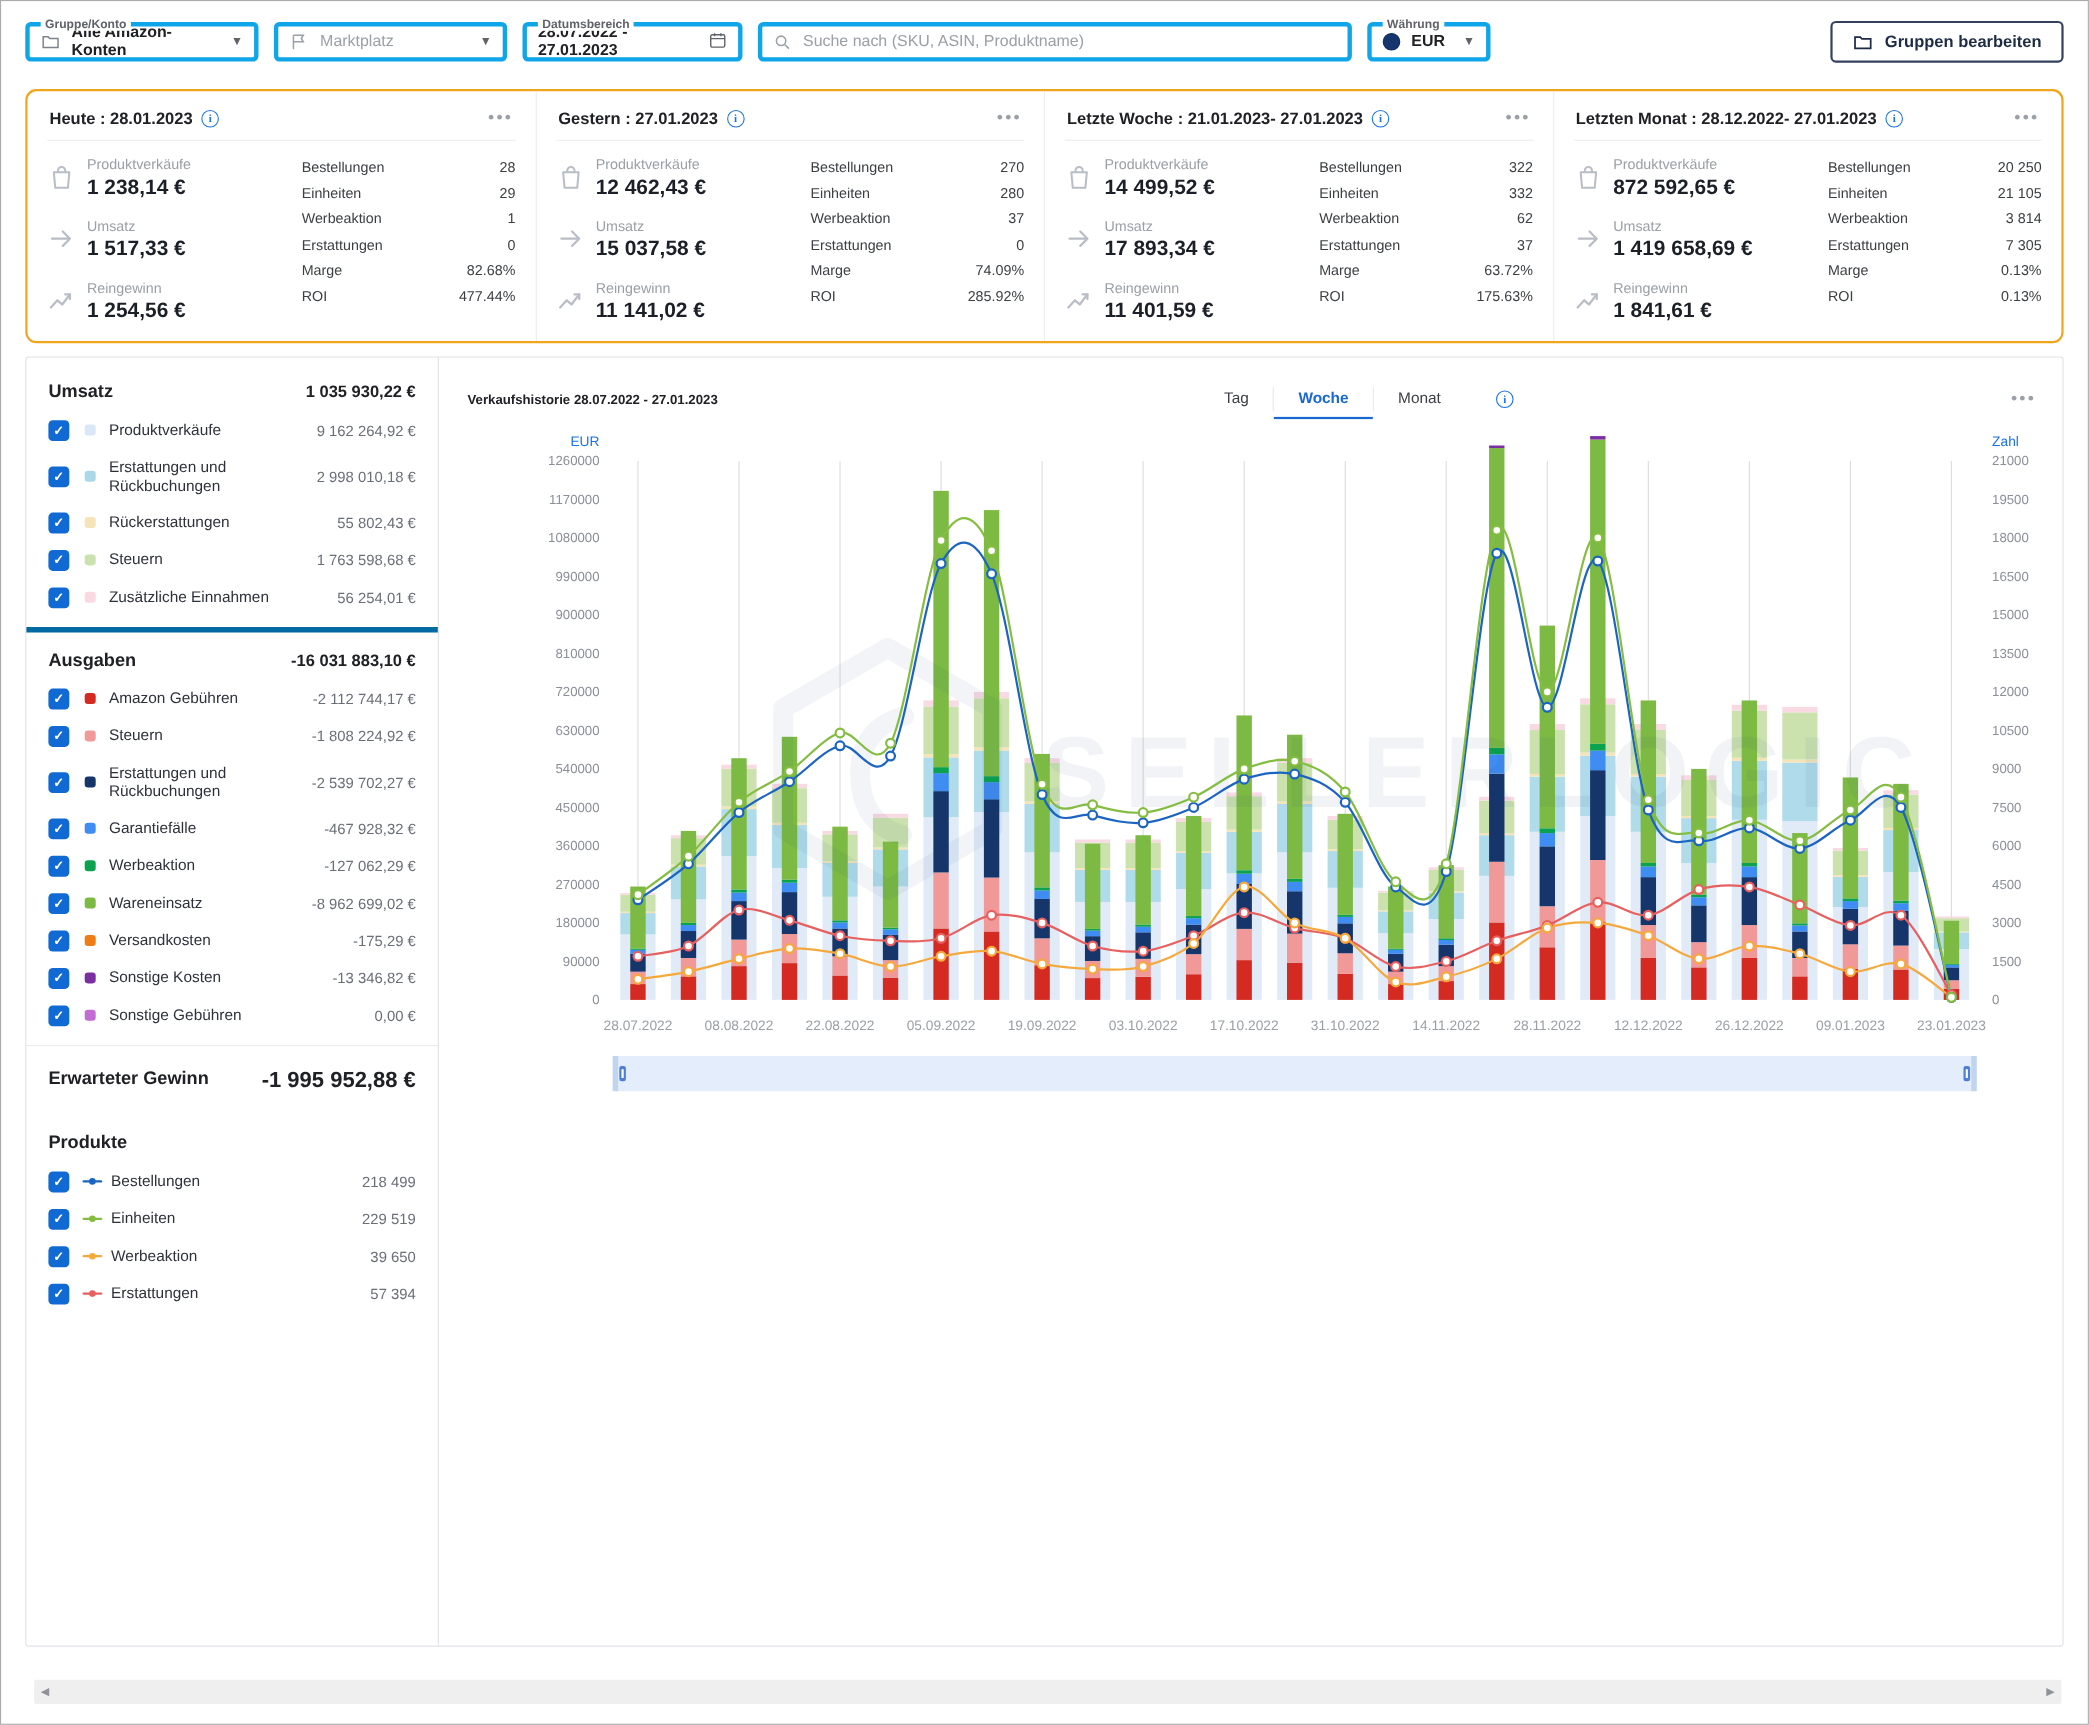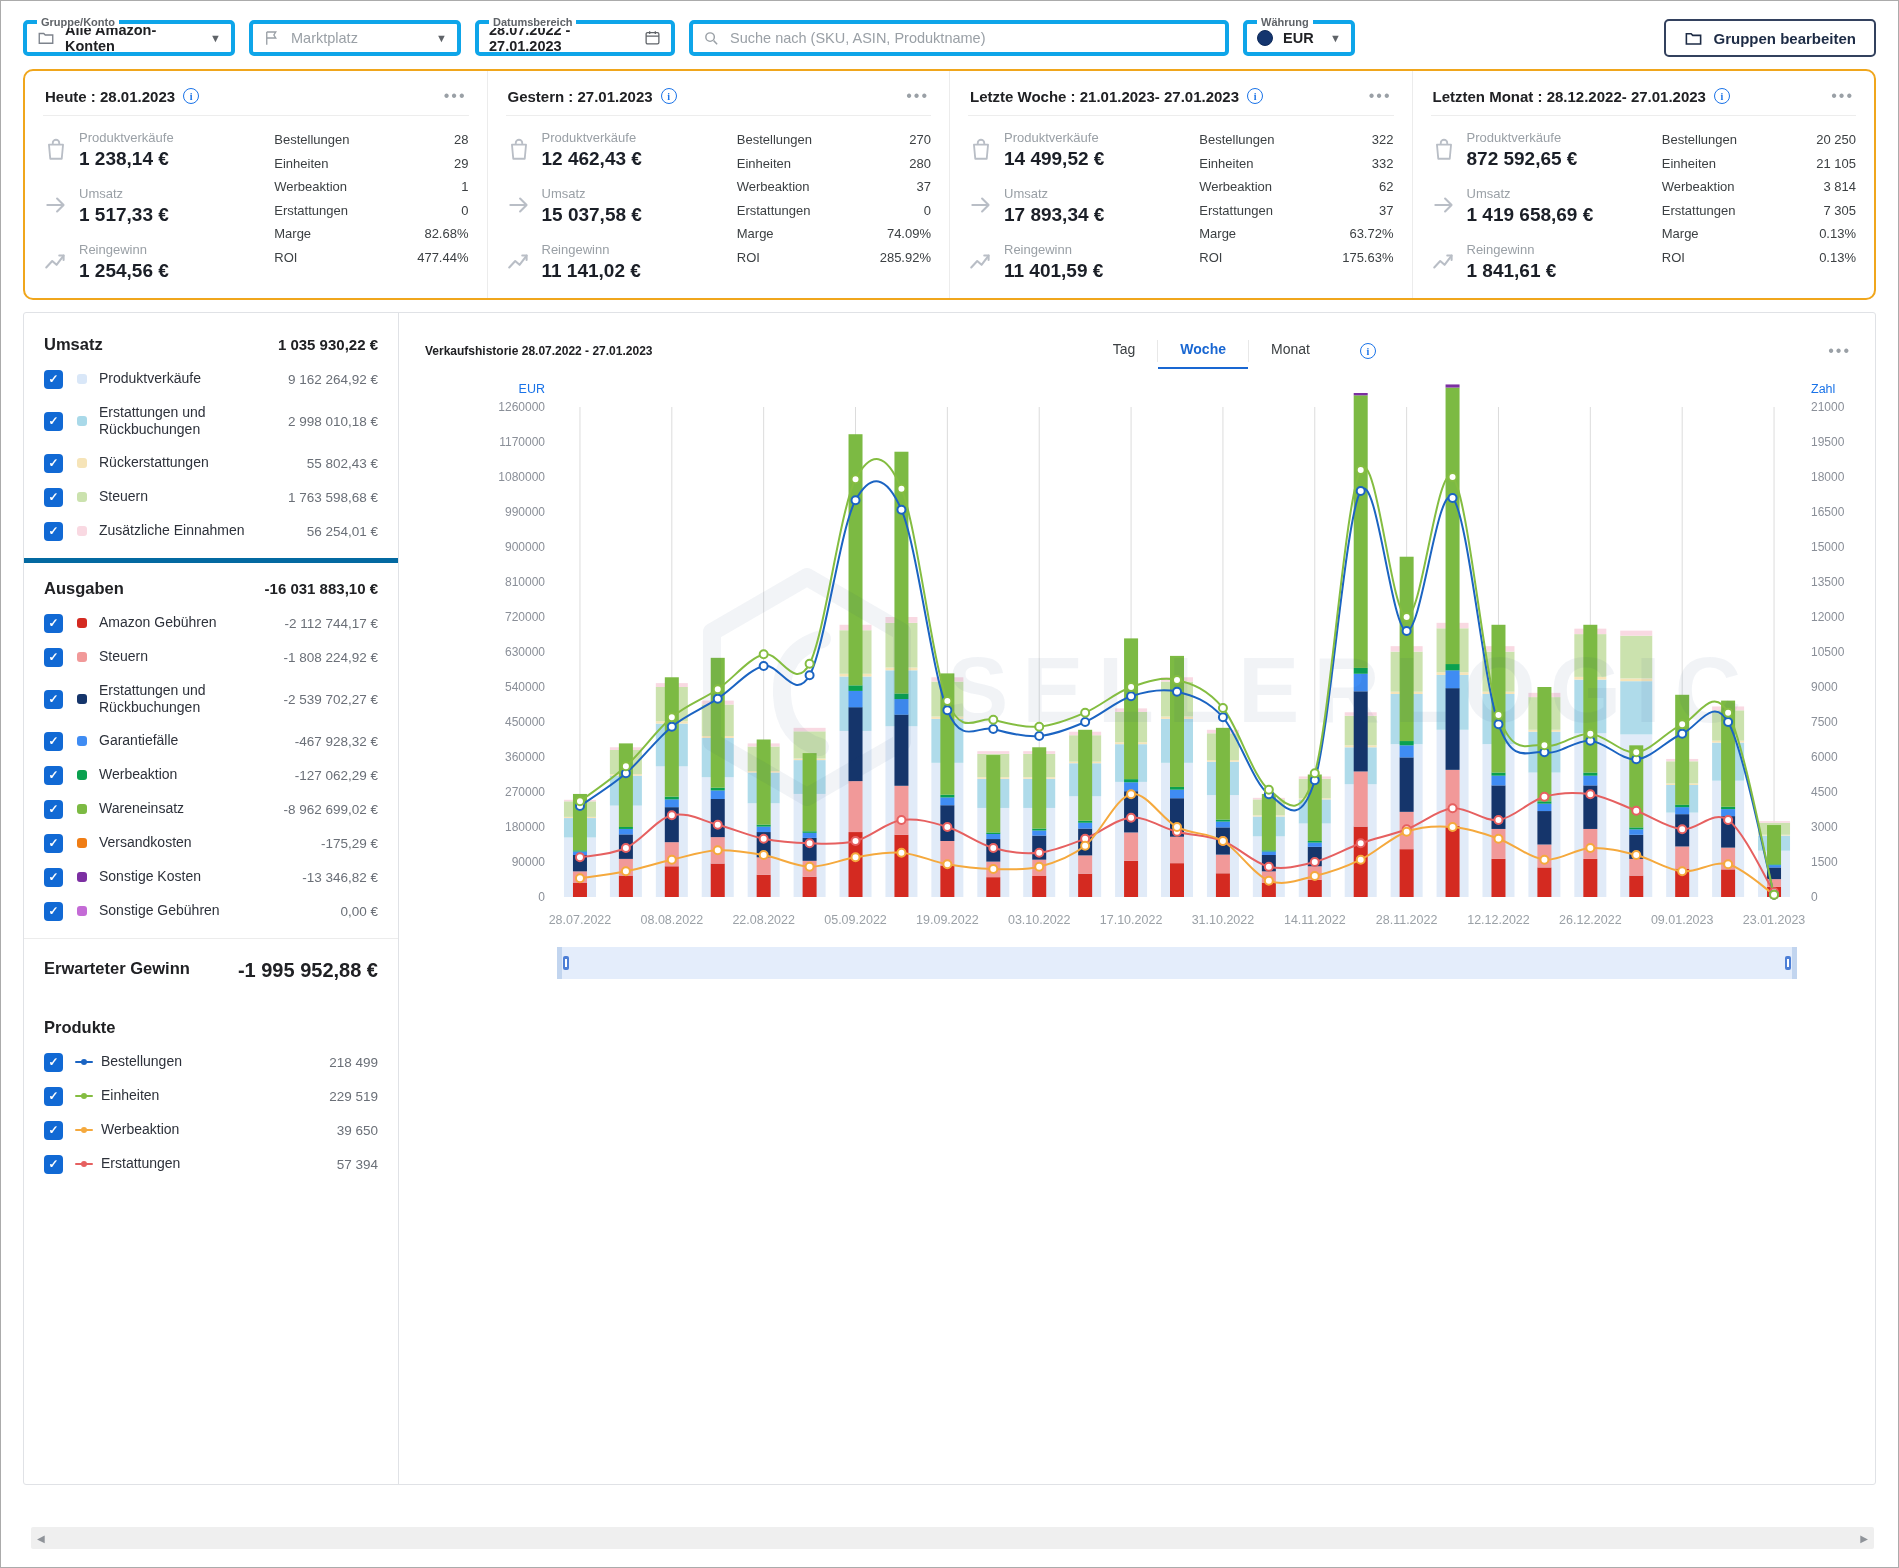--- a/index.html
+++ b/index.html
@@ -28,21 +28,21 @@
   .f-search { flex:1; max-width:540px; color:#9aa0a6; }
   .f-curr { width:112px; font-weight:600; }
   .btn-outline {
     margin-left:auto; height:38px; border:2px solid #33415e; border-radius:5px;
     display:flex; align-items:center; gap:10px; padding:0 18px;
     font-size:15px; font-weight:700; color:#1d2b45; background:#fff; cursor:pointer;
   }
   .icon-grey { color:#7d838c; display:flex; }
   .eu-circle { width:16px; height:16px; border-radius:50%; background:#14356e; border:1px solid #0e2a5a; }
   
-  .cards-wrap { margin:4px 22px 0 22px; border:2px solid #f0a61c; border-radius:10px; background:#fff; display:flex; overflow:hidden; }
+  .cards-wrap { margin:16px 22px 0 22px; border:2px solid #f0a61c; border-radius:10px; background:#fff; display:flex; overflow:hidden; }
   .card { flex:1; padding:12px 18px 16px 18px; }
   .card + .card { border-left:1px solid #ececec; }
   .card-head { display:flex; align-items:center; gap:8px; padding:4px 2px 10px 2px; border-bottom:1px solid #ededed; }
   .card-title { font-size:15px; font-weight:700; }
   .dots { margin-left:auto; color:#9aa0a6; font-size:16px; letter-spacing:2px; cursor:pointer; }
   .info-i {
     width:16px; height:16px; border-radius:50%; border:1.5px solid #1a73e8; color:#1a73e8;
     font-size:10px; font-weight:700; display:inline-flex; align-items:center; justify-content:center;
     font-family:"Liberation Serif", serif; cursor:pointer; flex:0 0 auto;
   }

